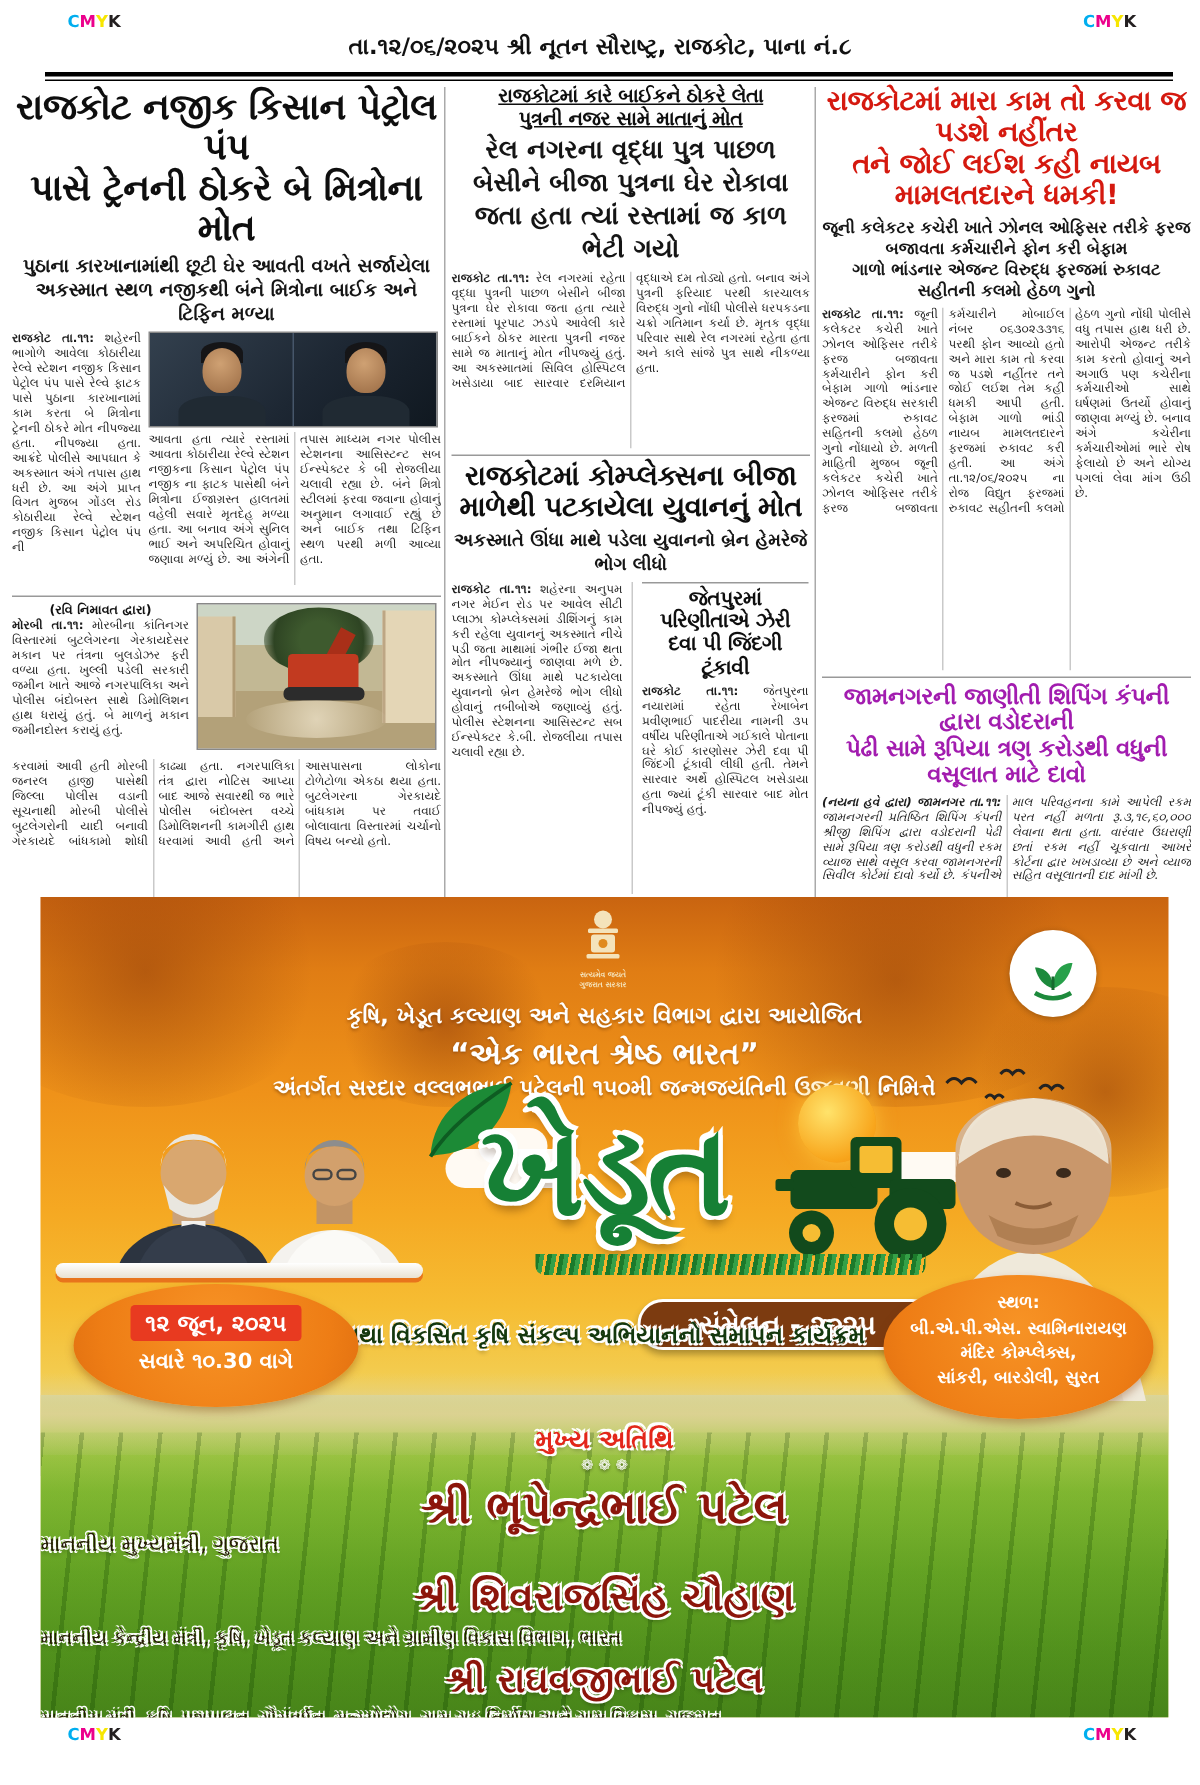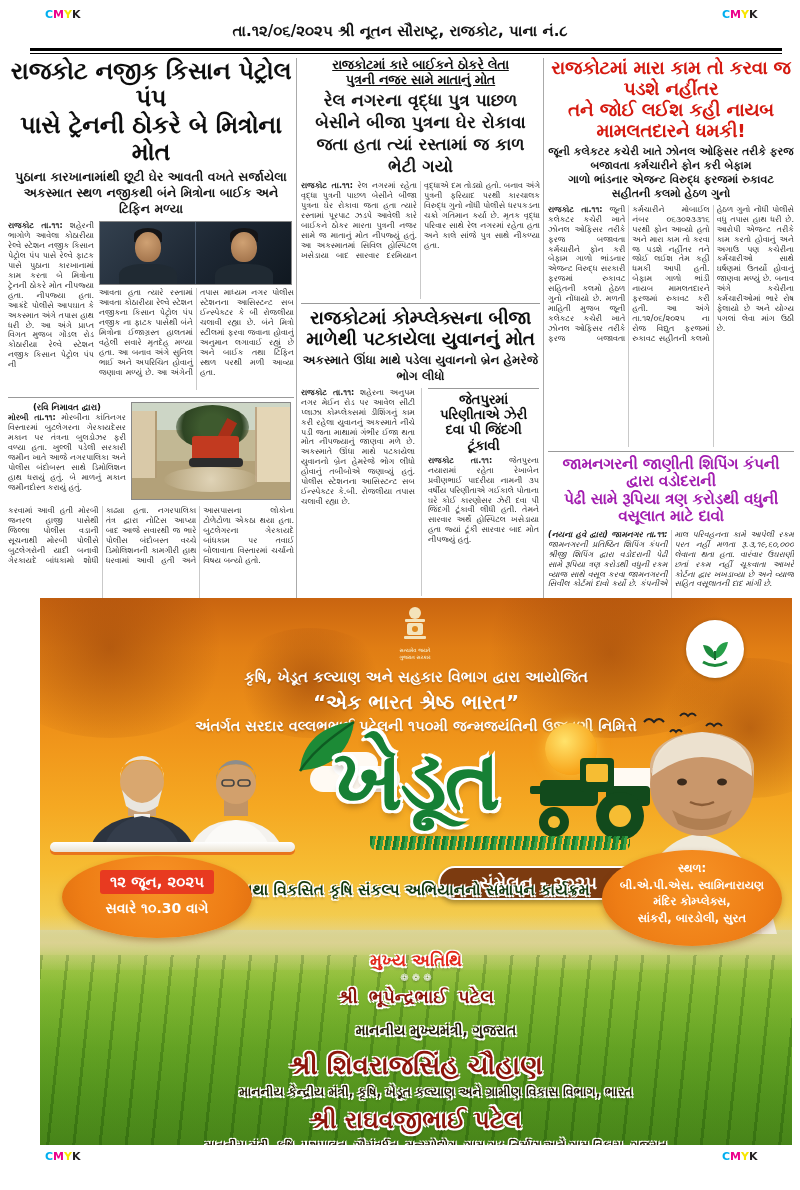--- a/index.html
+++ b/index.html
@@ -41,21 +41,21 @@
   .demol { background:linear-gradient(180deg,#cdd6c6 0 28%, #c2b894 28% 60%, #b3a179 60% 100%); }
   .demol .tree { position:absolute; left:28%; top:2%; width:46%; height:45%; border-radius:50%; background:radial-gradient(circle,#3e5a2e 30%,#2e4423 70%, rgba(46,68,35,0)); }
   .demol .bldgL { position:absolute; left:0; top:8%; width:16%; height:70%; background:#d9c9a8; border-right:2px solid #b19b74; }
   .demol .bldgR { position:absolute; right:0; top:4%; width:22%; height:78%; background:#e4d6b6; border-left:2px solid #bda684; }
   .demol .exc { position:absolute; left:38%; top:34%; width:30%; height:26%; background:#c23a20; border-radius:3px; }
   .demol .boom { position:absolute; left:56%; top:16%; width:7%; height:30%; background:#a92f18; transform:rotate(28deg); }
   .demol .track { position:absolute; left:36%; top:57%; width:34%; height:9%; background:#2c2c2c; border-radius:4px; }
   .demol .dust { position:absolute; left:20%; bottom:8%; width:60%; height:26%; border-radius:50%; background:radial-gradient(circle,rgba(226,214,186,.95),rgba(226,214,186,0)); }
 
   
-  .ad { left:40px; top:598px; width:752px; height:547px; overflow:hidden;
+  .ad { left:27px; top:598px; width:752px; height:547px; overflow:hidden;
         background:linear-gradient(180deg,#c96410 0%,#e07d14 9%,#ef9219 24%,#f5a822 38%,#f6bd33 50%,#f2cf55 60%,#ead98f 65%,#e6dda2 68%); }
   .blob { position:absolute; border-radius:50%; background:radial-gradient(circle,rgba(146,62,10,.55),rgba(146,62,10,0) 70%); }
   .field { position:absolute; left:0; right:0; bottom:0; height:215px;
            background:linear-gradient(180deg,#d8d79b 0,#aecb4e 12%,#7fb52f 30%,#5f9e20 55%,#4a8a18 80%,#3f7c14 100%); }
   .fieldrows { position:absolute; left:0; right:0; bottom:0; height:190px; opacity:.5;
            background:repeating-linear-gradient(96deg,rgba(34,84,10,.55) 0 3px,rgba(130,190,60,.25) 3px 26px); }
   .haze { position:absolute; left:0; right:0; bottom:175px; height:55px; background:linear-gradient(180deg,rgba(236,226,160,.0),rgba(223,210,150,.85),rgba(190,200,120,.2)); }
 
   .ad-white { color:#fff; font-weight:bold; text-align:center; text-shadow:0 1px 2px rgba(90,40,0,.45); }
   .outline-w { text-shadow:-1.5px -1.5px 0 #fff,1.5px -1.5px 0 #fff,-1.5px 1.5px 0 #fff,1.5px 1.5px 0 #fff,0 2.5px 3px rgba(0,0,0,.3); }
@@ -76,22 +76,22 @@
 
   .oval { border-radius:50%; background:radial-gradient(circle at 50% 35%,#f79325,#ee7d15 70%,#e06f10); box-shadow:0 3px 6px rgba(120,50,0,.35); text-align:center; color:#fff; font-weight:bold; }
   .date-oval { left:22px; top:258px; width:190px; height:82px; padding-top:14px; }
   .date-chip { display:inline-block; background:#e83a20; color:#fff; font-size:15px; font-weight:bold; padding:3px 10px; border-radius:3px; }
   .date-time { font-size:14px; margin-top:6px; }
   .venue-oval { right:10px; top:252px; width:180px; height:96px; padding-top:10px; font-size:11.5px; line-height:1.45; }
 
   .chief { left:0; right:0; top:352px; text-align:center; font-size:17px; font-weight:bold; color:#e3261a; }
   .flourish { left:0; right:0; top:374px; text-align:center; font-size:10px; color:#fff; text-shadow:0 1px 2px rgba(0,0,0,.4); }
   .gname { left:0; right:0; text-align:center; font-weight:800; color:#8c150b; }
-  .gtitle { left:0; right:0; text-align:center; font-weight:bold; color:#241a05;padding-left:40px; }
-  .g1n { top:390px; font-size:18px;font-family:Liberation Mono, monospace; } .g1t { top:424px; font-size:14px; }
+  .gtitle { left:0; right:0; text-align:left; font-weight:normal; color:#241a05; }
+  .g1n { top:390px; font-size:30px; } .g1t { top:424px; font-size:14px; }
   .g2n { top:452px; font-size:26px; } .g2t { top:486px; font-size:12.5px; }
   .g3n { top:508px; font-size:24px; } .g3t { top:540px; font-size:11.5px; }
 
   .platform { left:10px; top:244px; width:245px; height:10px; background:linear-gradient(180deg,#ffffff,#e9e2d2); border-radius:6px; box-shadow:0 3px 0 #e8741c; }
 </style>
 </head>
 <body>
 
 <div class="abs cmyk" style="left:45px; top:8px;"><span class="c">C</span><span class="m">M</span><span class="y">Y</span><span class="k">K</span></div>
 <div class="abs cmyk" style="left:722px; top:8px;"><span class="c">C</span><span class="m">M</span><span class="y">Y</span><span class="k">K</span></div>

